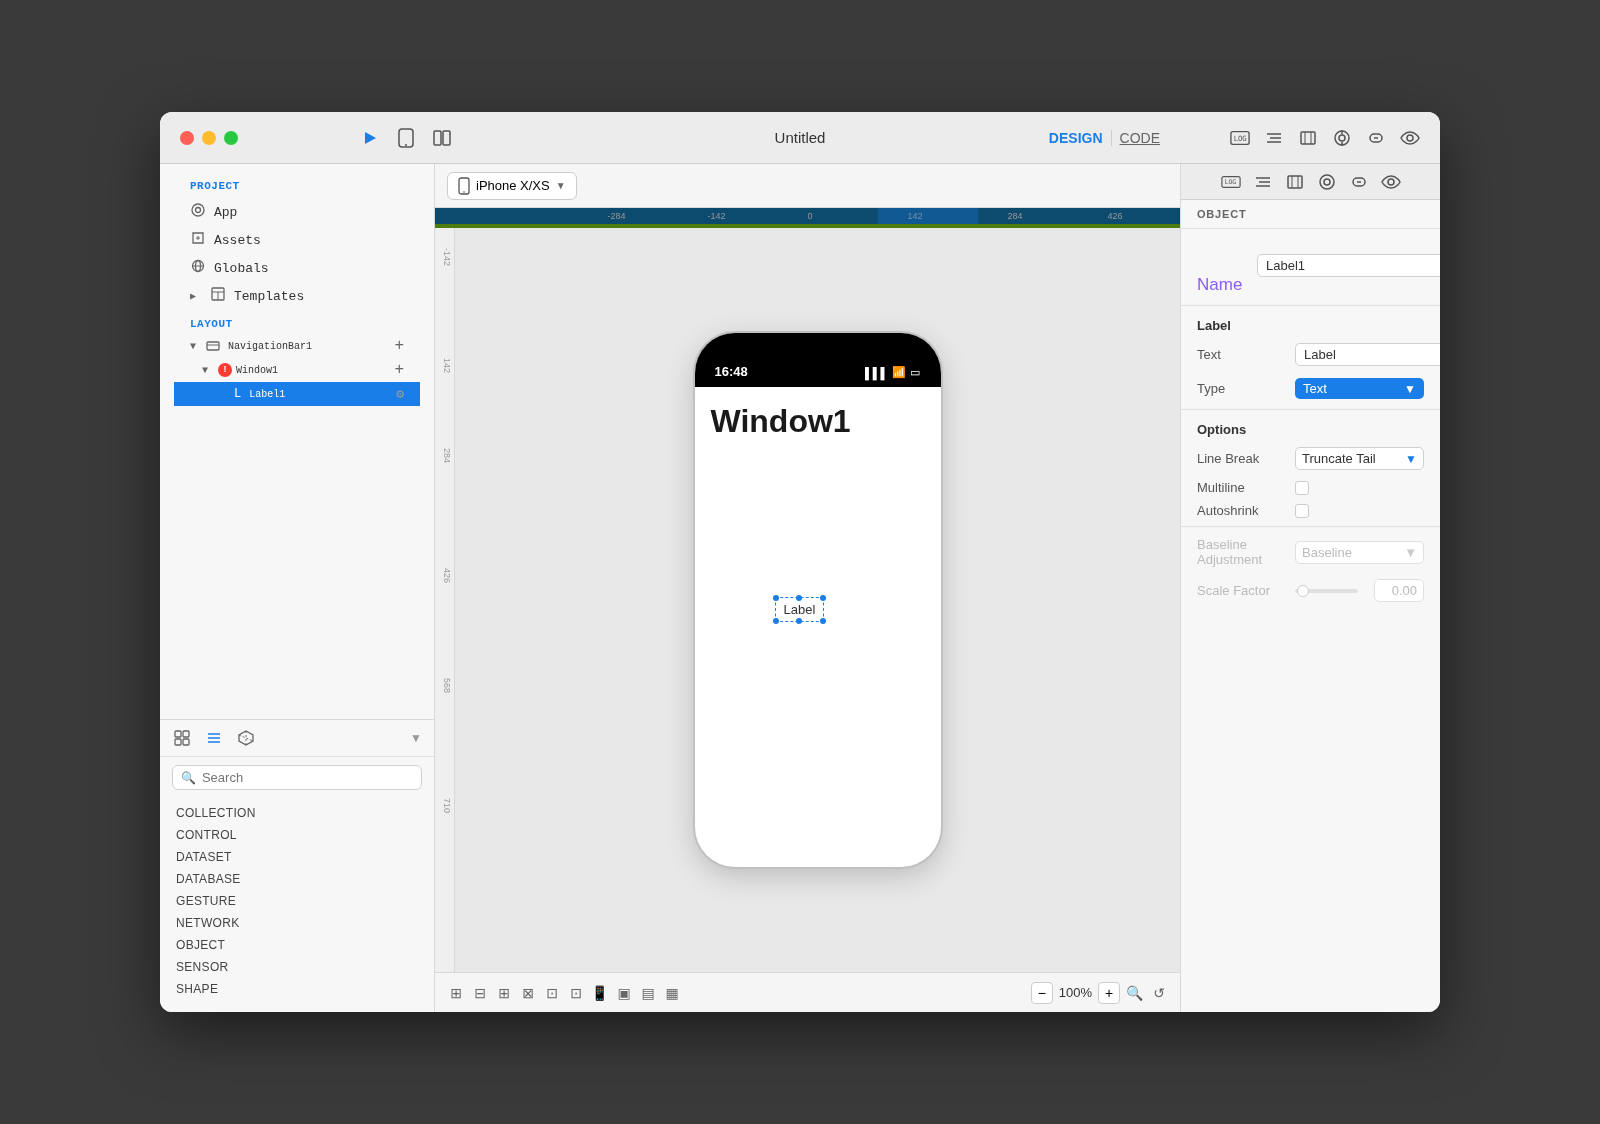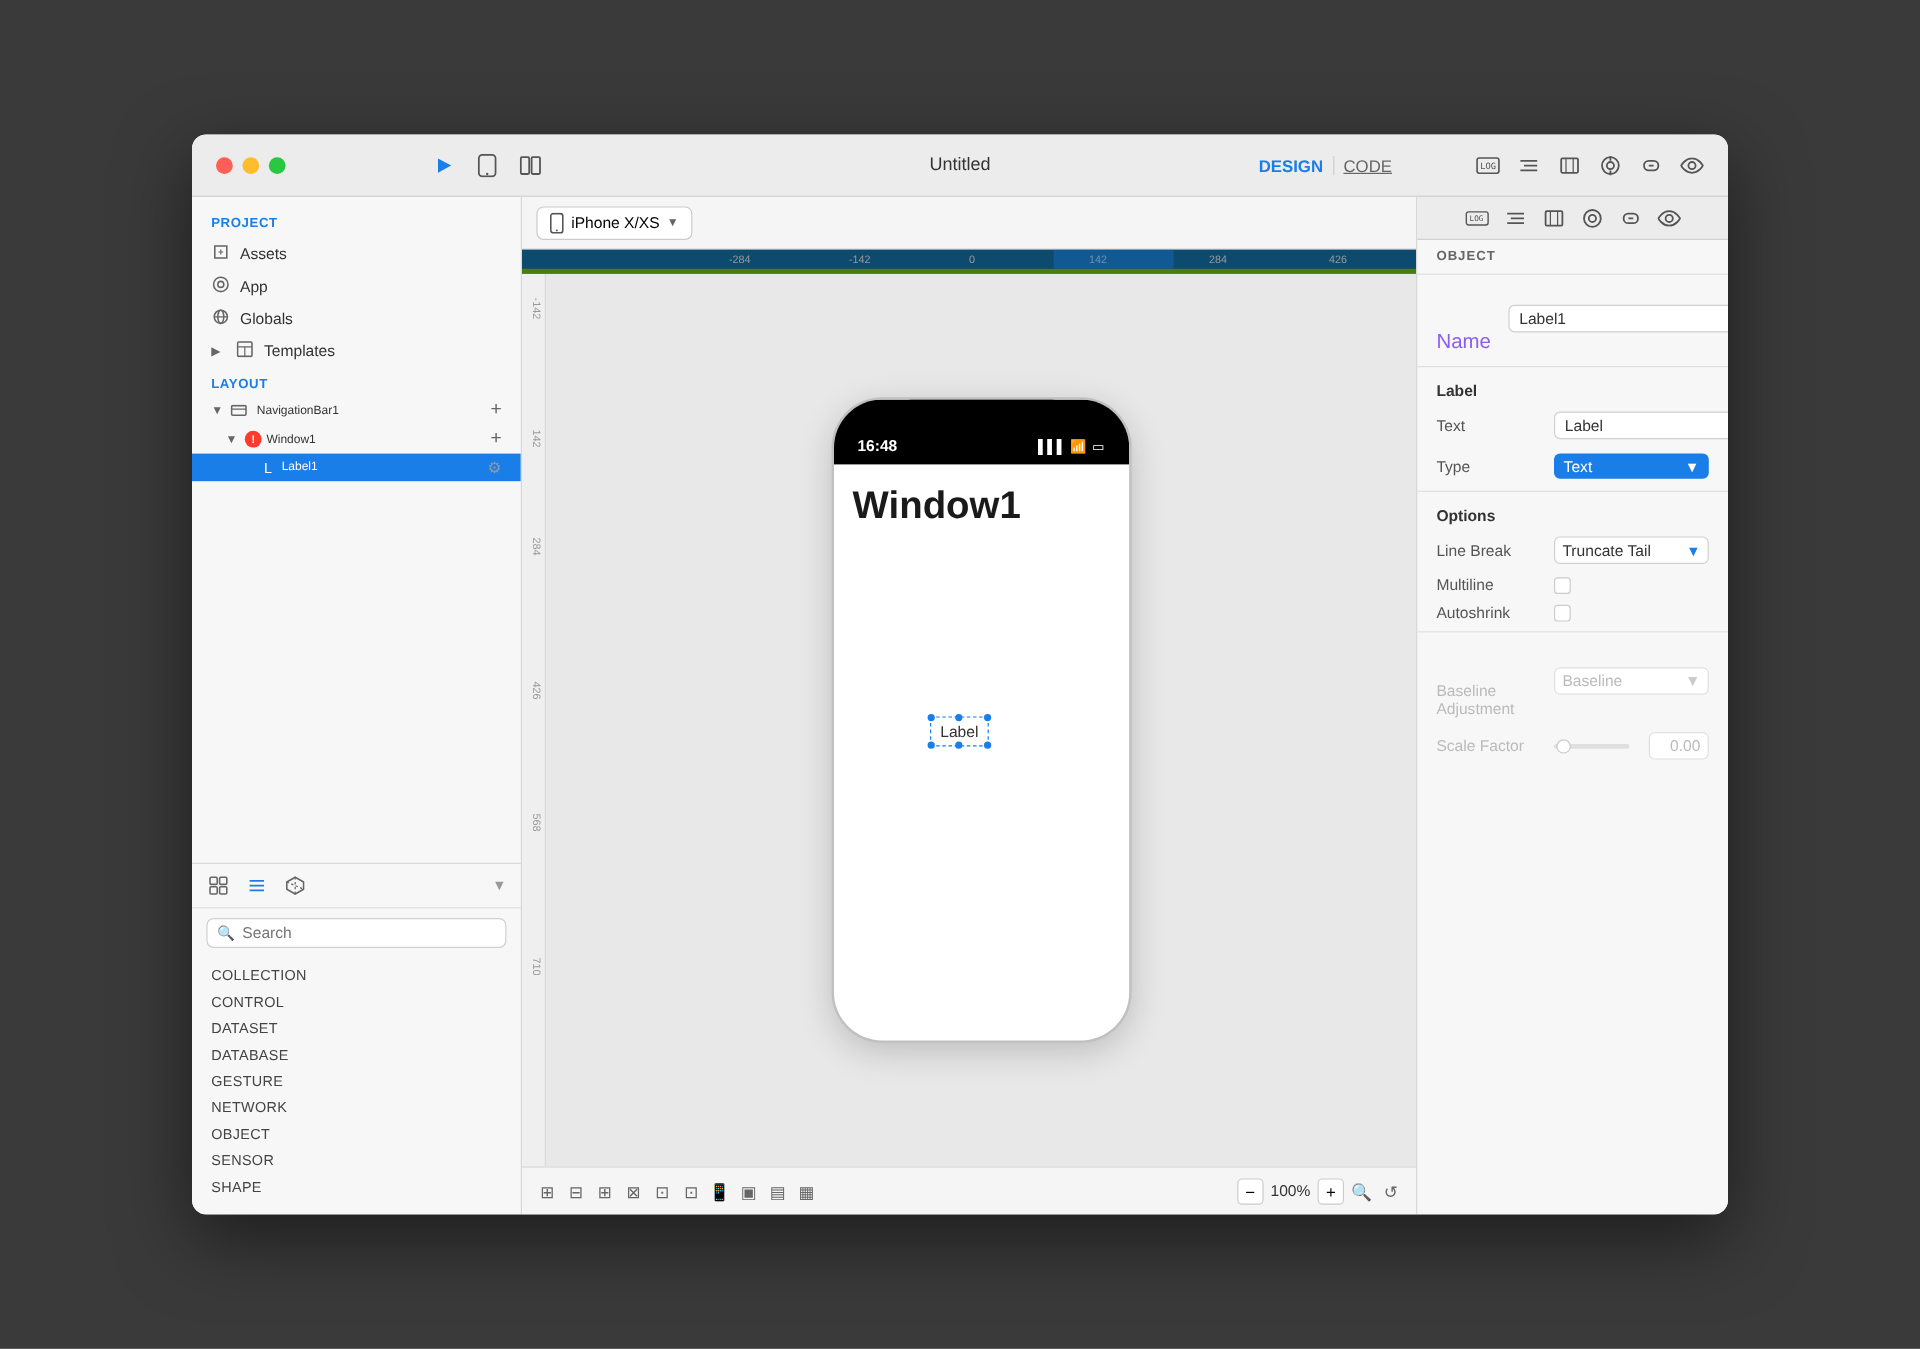--- a/index.html
+++ b/index.html
@@ -116,22 +116,23 @@
     .left-sidebar {
       width: 275px;
       background: #f7f7f7;
       border-right: 1px solid #d8d8d8;
       display: flex;
       flex-direction: column;
       flex-shrink: 0;
     }
     .sidebar-top {
       flex: 1;
-      padding: 12px 0;
+      padding: 12px 14px;
       overflow-y: auto;
+      font-family: Liberation Mono, monospace;
     }
     .section-label {
       font-size: 11px;
       font-weight: 700;
       color: #1a7ee8;
       padding: 4px 16px 6px;
       letter-spacing: 0.5px;
     }
     .sidebar-item {
       display: flex;
@@ -654,34 +655,34 @@
 
   <div class="main-layout">
 
     <div class="left-sidebar">
       <div class="sidebar-top">
         <div class="section-label">PROJECT</div>
 
         <div class="sidebar-item">
           <span class="item-icon">
             <svg width="14" height="14" viewBox="0 0 14 14" fill="none">
+              <circle cx="7" cy="7" r="6" stroke="#666" stroke-width="1.3"></circle>
+              <circle cx="7" cy="7" r="2.5" stroke="#666" stroke-width="1.3"></circle>
+            </svg>
+          </span>
+          <span>App</span>
+        </div>
+        <div class="sidebar-item">
+          <span class="item-icon">
+            <svg width="14" height="14" viewBox="0 0 14 14" fill="none">
               <path d="M2 2h10v10H2z" stroke="#666" stroke-width="1.3" rx="1"></path>
               <path d="M5 7h4M7 5v4" stroke="#666" stroke-width="1"></path>
             </svg>
           </span>
           <span>Assets</span>
-        </div>
-        <div class="sidebar-item">
-          <span class="item-icon">
-            <svg width="14" height="14" viewBox="0 0 14 14" fill="none">
-              <circle cx="7" cy="7" r="6" stroke="#666" stroke-width="1.3"></circle>
-              <circle cx="7" cy="7" r="2.5" stroke="#666" stroke-width="1.3"></circle>
-            </svg>
-          </span>
-          <span>App</span>
         </div>
         <div class="sidebar-item">
           <span class="item-icon">
             <svg width="14" height="14" viewBox="0 0 14 14" fill="none">
               <circle cx="7" cy="7" r="5.5" stroke="#666" stroke-width="1.3"></circle>
               <ellipse cx="7" cy="7" rx="2.5" ry="5.5" stroke="#666" stroke-width="1.3"></ellipse>
               <line x1="1.5" y1="7" x2="12.5" y2="7" stroke="#666" stroke-width="1"></line>
             </svg>
           </span>
           <span>Globals</span>
@@ -949,21 +950,21 @@
       </div>
 
       <div class="checkbox-row">
         <span class="prop-label-sm" style="width:90px;color:#555;">Autoshrink</span>
         <div class="checkbox"></div>
       </div>
 
       <div class="section-divider"></div>
 
       <div class="prop-row prop-row-disabled">
-        <span class="prop-label" style="color:#bbb;margin-top:31px;">Baseline Adjustment</span>
+        <span class="prop-label" style="color:#bbb;">Baseline Adjustment</span>
         <div class="prop-select" style="flex:1;border-color:#e0e0e0;">
           <span style="color:#bbb;">Baseline</span>
           <span style="color:#ccc;">▼</span>
         </div>
       </div>
 
       <div class="prop-row prop-row-disabled">
         <span class="prop-label" style="color:#bbb;">Scale Factor</span>
         <div class="slider-container">
           <div class="slider-track">

